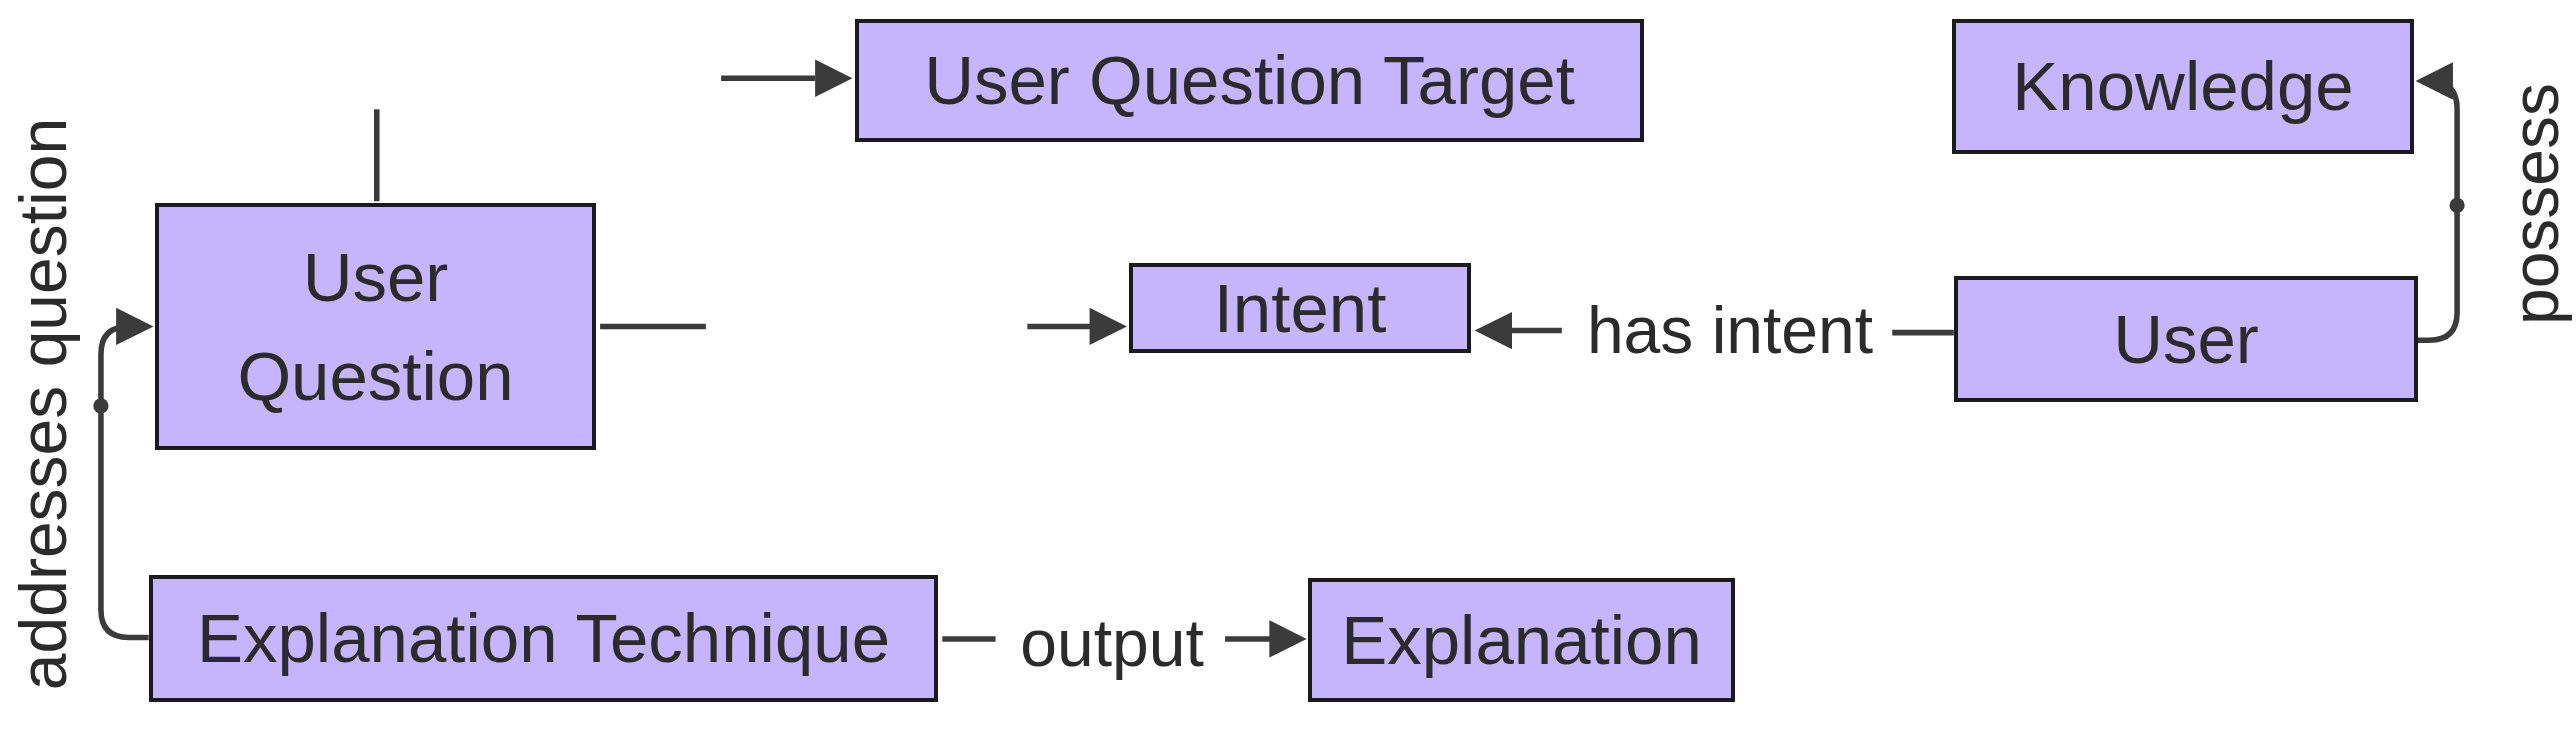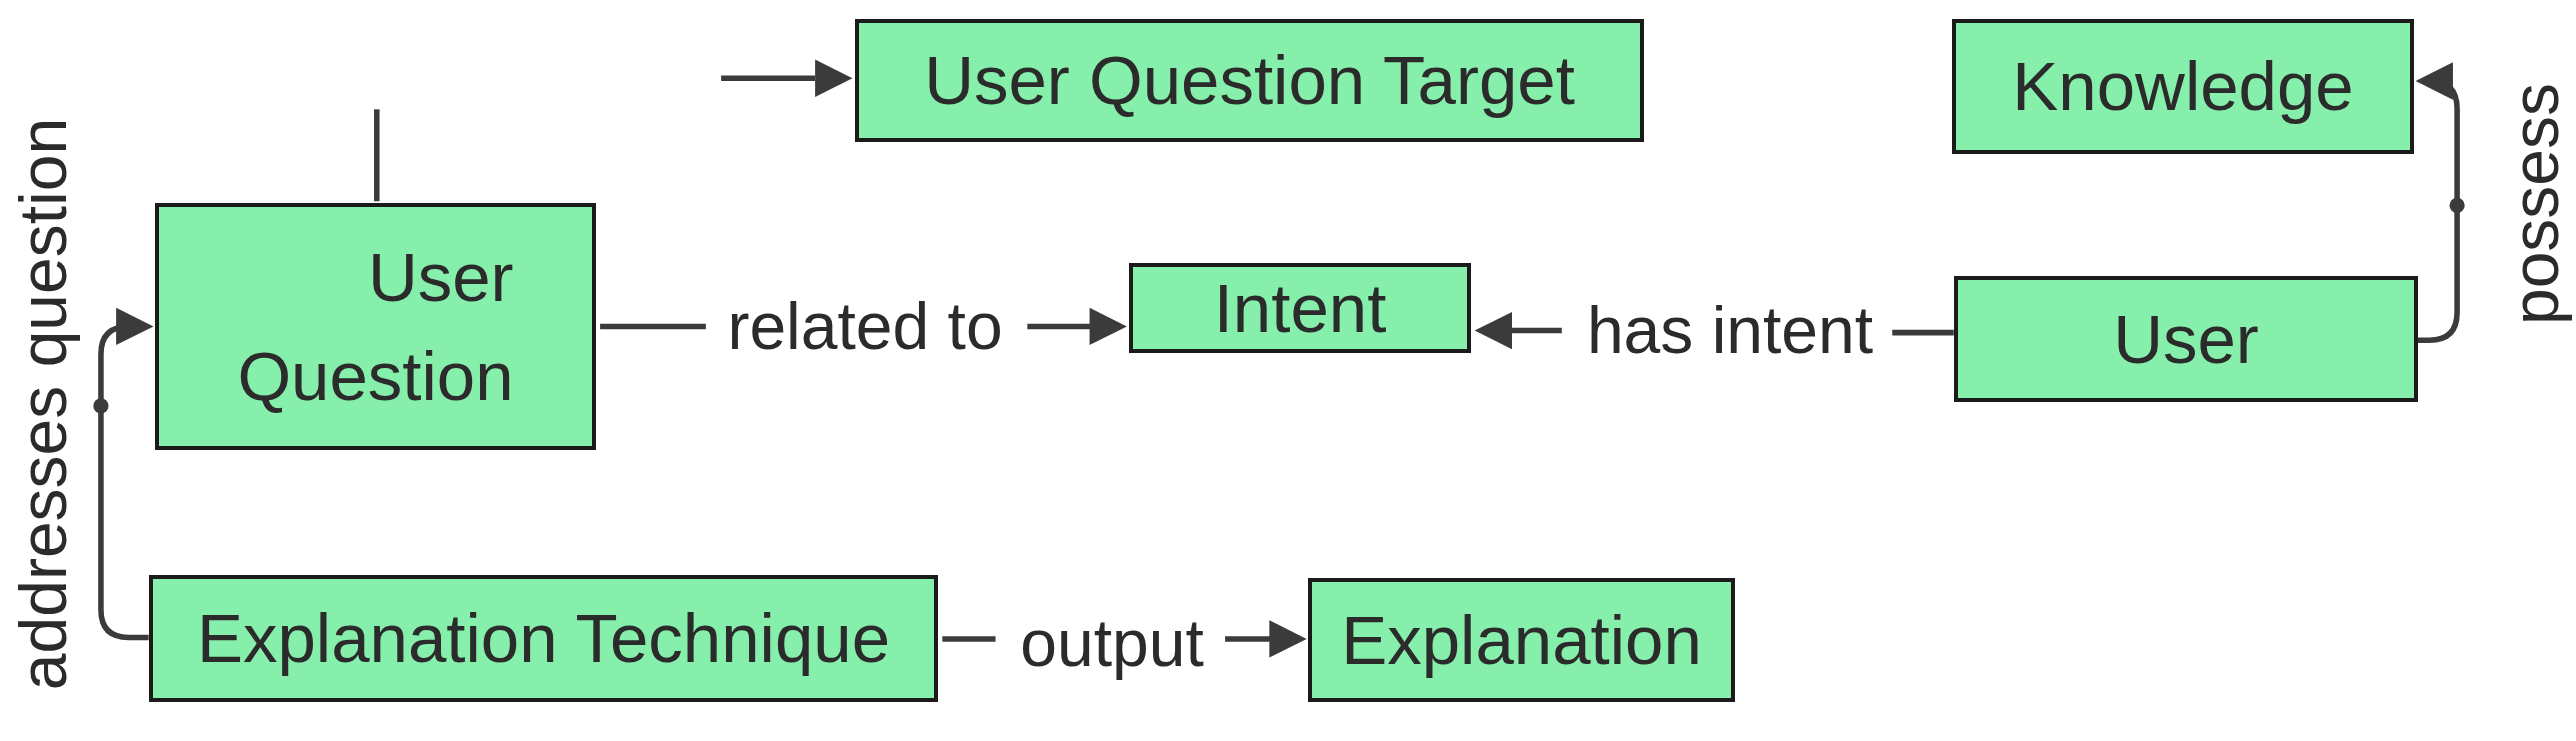--- a/index.html
+++ b/index.html
@@ -20,29 +20,29 @@
     fill: none;
     stroke: #3b3b3b;
     stroke-width: 8;
     stroke-linecap: butt;
   }
   .arrowhead { fill: #3b3b3b; stroke: none; }
   .waypoint  { fill: #3b3b3b; stroke: none; }
   .node {
     position: absolute;
     box-sizing: border-box;
-    background: #86efac;
+    background: #c4b5fd;
     border: 4.1px solid #1b1b1b;
     display: flex;
     align-items: center;
     justify-content: center;
     color: #2b2b2b;
     font-size: 69px;
     line-height: 99px;
-    text-align: right;
+    text-align: center;
     white-space: pre-line;
   }
   .node-uqt  { left: 855px; top:  18.7px; width: 789px; height: 123px; }
   .node-knw  { left: 1952px; top:  18.7px; width:  462px; height: 135px; }
   .node-uq   { left:  155px; top: 203px; width:  441px; height: 247px; }
   .node-int  { left: 1129px; top: 263px; width:  342px; height: 90px; }
   .node-usr  { left: 1954px; top: 276px; width:  464px; height: 126px; }
   .node-et   { left:  149px; top: 575px; width: 789px; height: 127px; }
   .node-exp  { left: 1308px; top: 578px; width:  427px; height: 124px; }
   .edge-label {
@@ -118,20 +118,19 @@
   </div>
 
   <div class="node node-exp">
     <span>Explanation</span>
   </div>
 
   <div class="node node-et">
     <span>Explanation Technique</span>
   </div>
 
-  <div class="edge-label lbl-rel">related to</div>
   <div class="edge-label lbl-hin">has intent</div>
   <div class="edge-label lbl-out">output</div>
   <div class="edge-label vertical lbl-adq">addresses question</div>
   <div class="edge-label vertical lbl-pos">possess</div>
 
 </div>
 
 
 </body></html>

